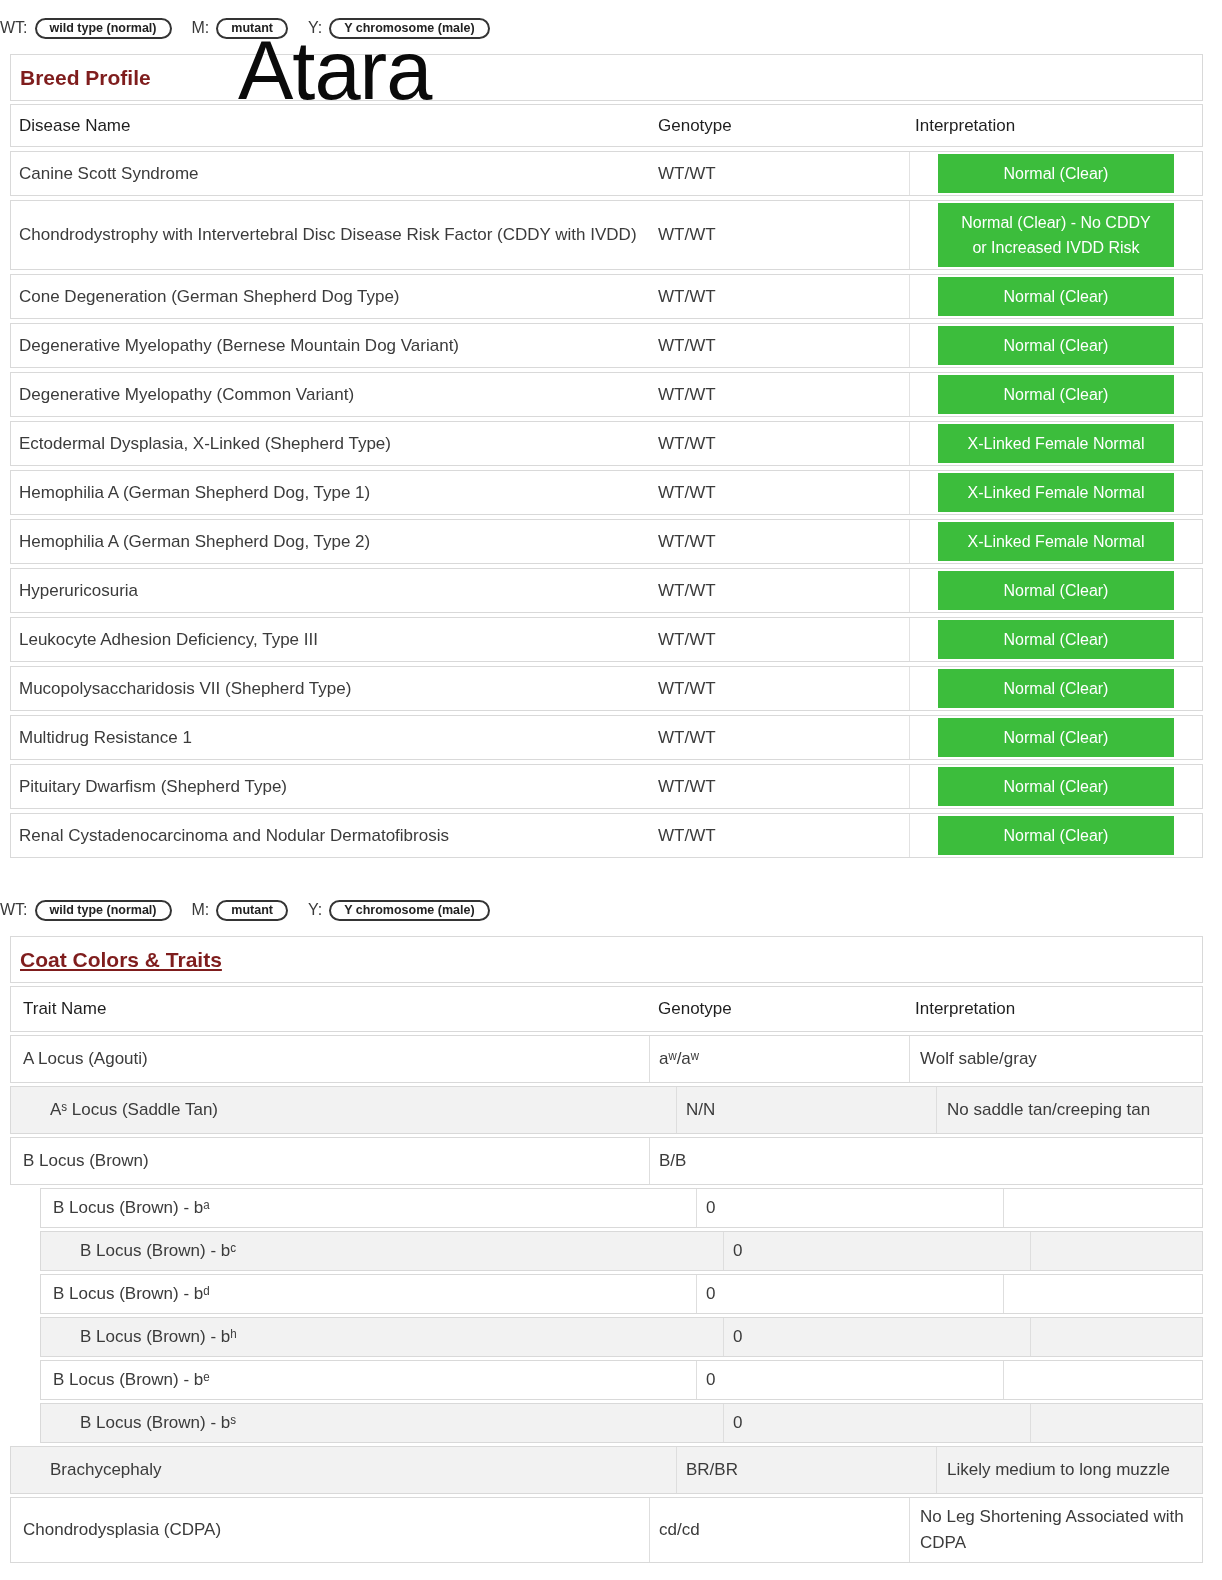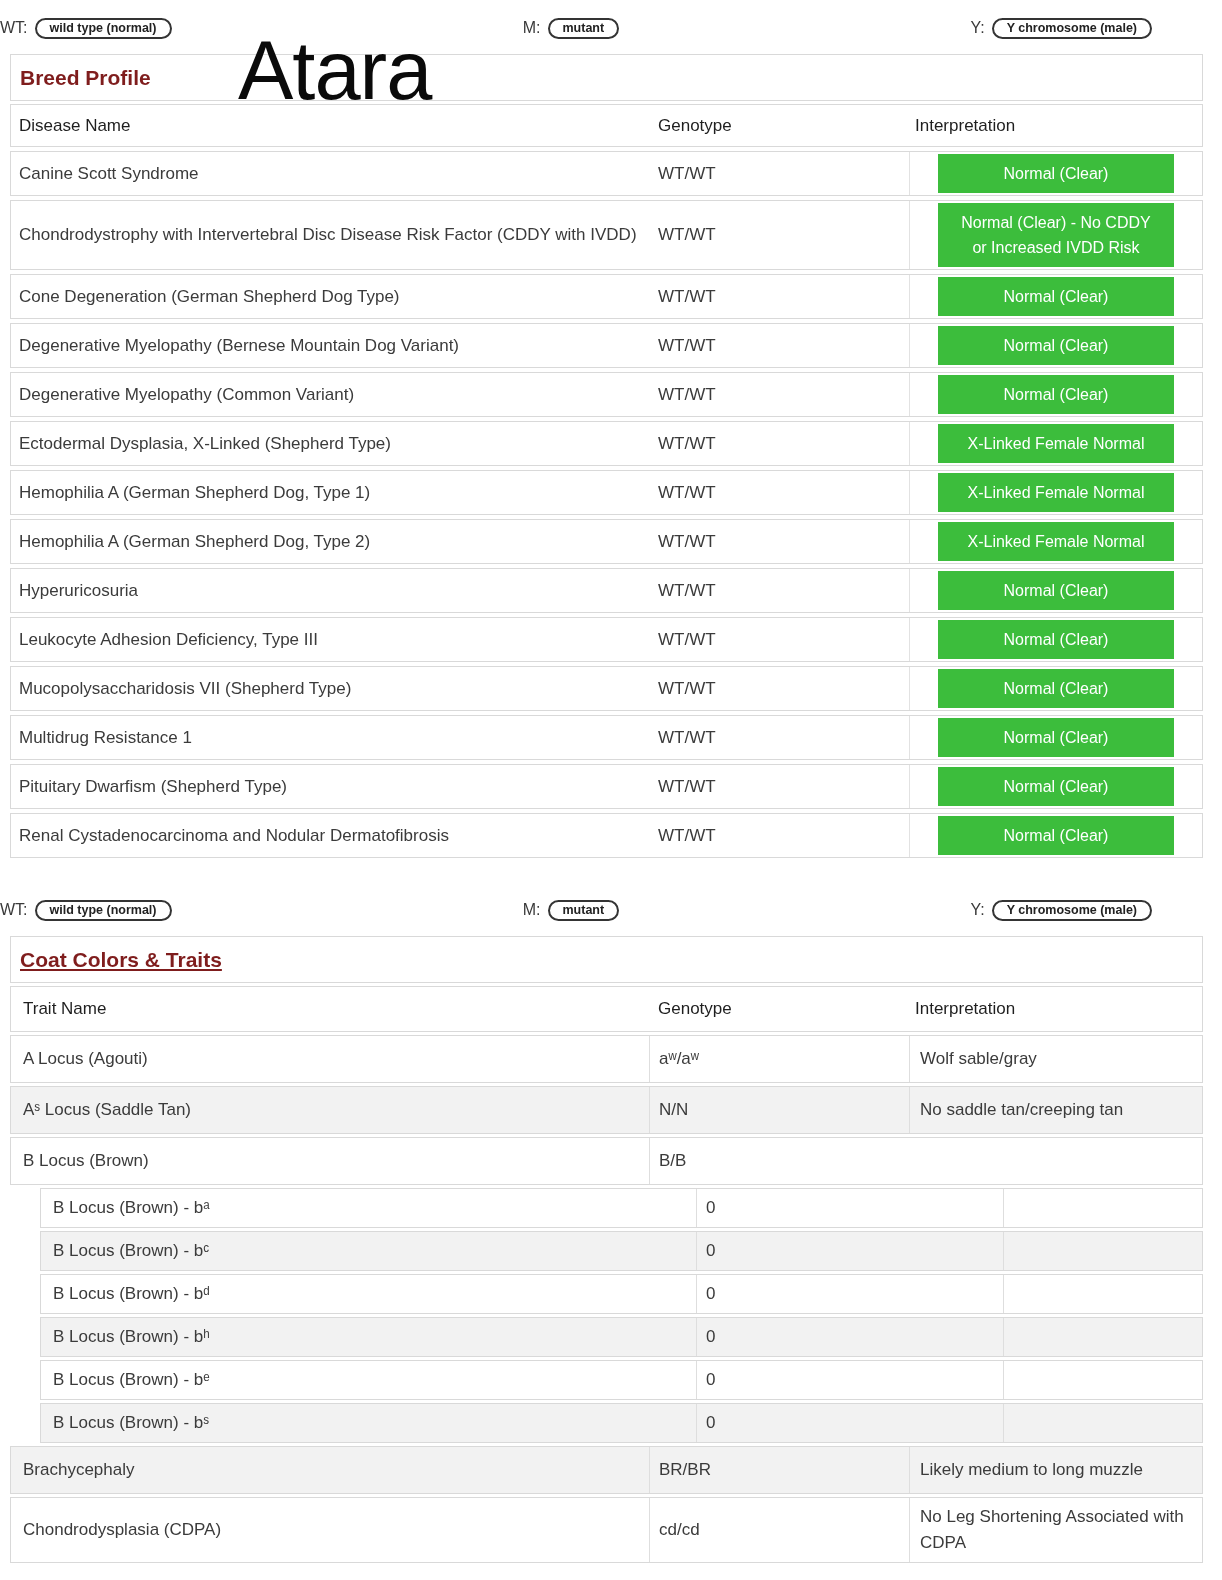--- a/index.html
+++ b/index.html
@@ -4,21 +4,21 @@
 <style>
   * { margin:0; padding:0; box-sizing:border-box; }
   html,body { background:#fff; }
   .page {
     width:1222px; height:1580px; position:relative; background:#ffffff;
     font-family:"Liberation Sans","DejaVu Sans",sans-serif; color:#3b3b3b;
     overflow:hidden;
   }
   
   .legend-row {
-    display:flex; justify-content:space-between; align-items:center;
+    display:flex; justify-content:flex-start; align-items:center;
     gap:20px; padding:16px 70px 0 0; height:40px;
   }
   .legend-item { display:flex; align-items:center; gap:7px; }
   .legend-key { font-size:16px; color:#3a3a3a; }
   .legend-pill {
     border:2px solid #343434; border-radius:14px; padding:1px 13px 2px;
     font-size:12.5px; font-weight:700; color:#222; white-space:nowrap;
   }
   
   .panel { margin:14px 10px 0 10px; width:1193px; position:relative; }
@@ -58,21 +58,21 @@
   
   .traits .t-row { margin-top:3px; min-height:48px; }
   .traits .t-row .name { padding-left:12px; }
   .traits .t-row .geno { border-left:1px solid #dedede; }
   .traits .t-row .interp {
     justify-content:flex-start; align-items:center;
     padding:6px 16px 6px 10px; line-height:26px; border-left:1px solid #dedede;
   }
   .traits .thead { min-height:46px; }
   .traits .thead .c-name { padding-left:12px; }
-  .t-row.shaded { background:var(--row-shade,#f2f2f2); }
+  .t-row.shaded { background:var(--row-shade,#f2f2f2);padding-left:27px; }
   .t-row.indent { margin-left:30px; min-height:34px;gap:47px; }
   .t-row.indent .name { flex:0 0 608px; }
   .section-title-box { margin-bottom:0;text-decoration:underline; }
 </style>
 </head>
 <body>
 
 <div class="page">
 
   <div class="legend-row">

